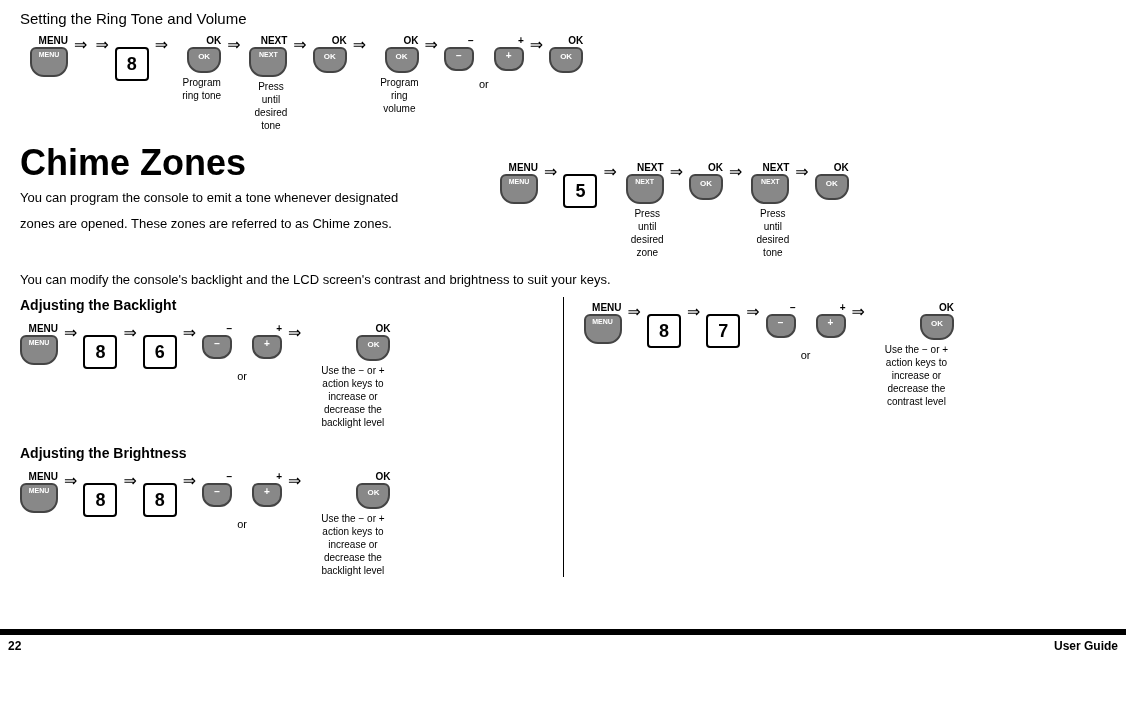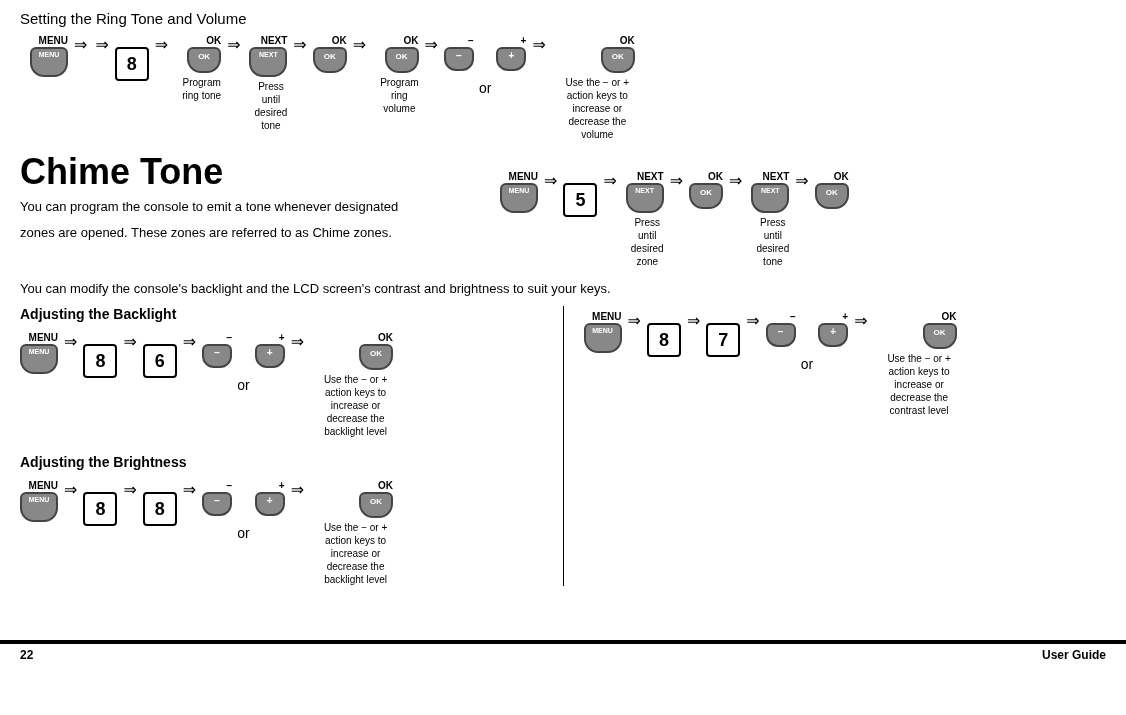--- a/index.html
+++ b/index.html
@@ -80,33 +80,33 @@
     }
 
     .subsection-title {
       font-size: 14px;
       font-weight: bold;
       margin-bottom: 10px;
       text-align: center;
     }
 
     .or-text {
-      font-size: 14px;
+      font-size: 11px;
       color: #000;
       margin: 0 1px;
       align-self: center;
     }
 
     footer {
       position: absolute;
       bottom: 0;
       left: 0;
       right: 0;
-      border-top: 4px solid #000000;
-      padding: 4px 20px;
+      border-top: 6px solid #000000;
+      padding: 4px 8px;
       display: flex;
       justify-content: space-between;
       align-items: flex-end;
       font-size: 12px;
       font-weight: bold;
       background: #fff;
     }
 
     .menu-shape {
       display: inline-block;
@@ -310,30 +310,29 @@
         <span class="key-label-top">+</span>
         <div class="plus-shape"></div>
         <div class="ann-label"></div>
       </div>
 
       <span class="arrow">⇒</span>
 
       <div class="annotated">
         <span class="key-label-top">OK</span>
         <div class="ok-shape"></div>
-        <div class="ann-label">Use the − or +<br>action keys to<br>increase or<br>decrease the volume</div>
       </div>
 
     </div>
   </div>
 
   <div style="display:flex; gap:20px; margin-bottom: 12px;">
 
     <div style="flex: 0 0 460px;">
-      <h2 class="big-title">Chime Tone</h2>
+      <h2 class="big-title">Chime Zones</h2>
       <p class="description">You can program the console to emit a tone whenever designated</p>
       <p class="description">zones are opened. These zones are referred to as Chime zones.</p>
     </div>
 
     <div style="flex:1; display:flex; align-items:center;">
       <div class="row-flow" style="align-items:flex-start; margin-top:20px;">
 
         <div class="annotated">
           <span class="key-label-top">MENU</span>
           <div class="menu-shape"></div>

